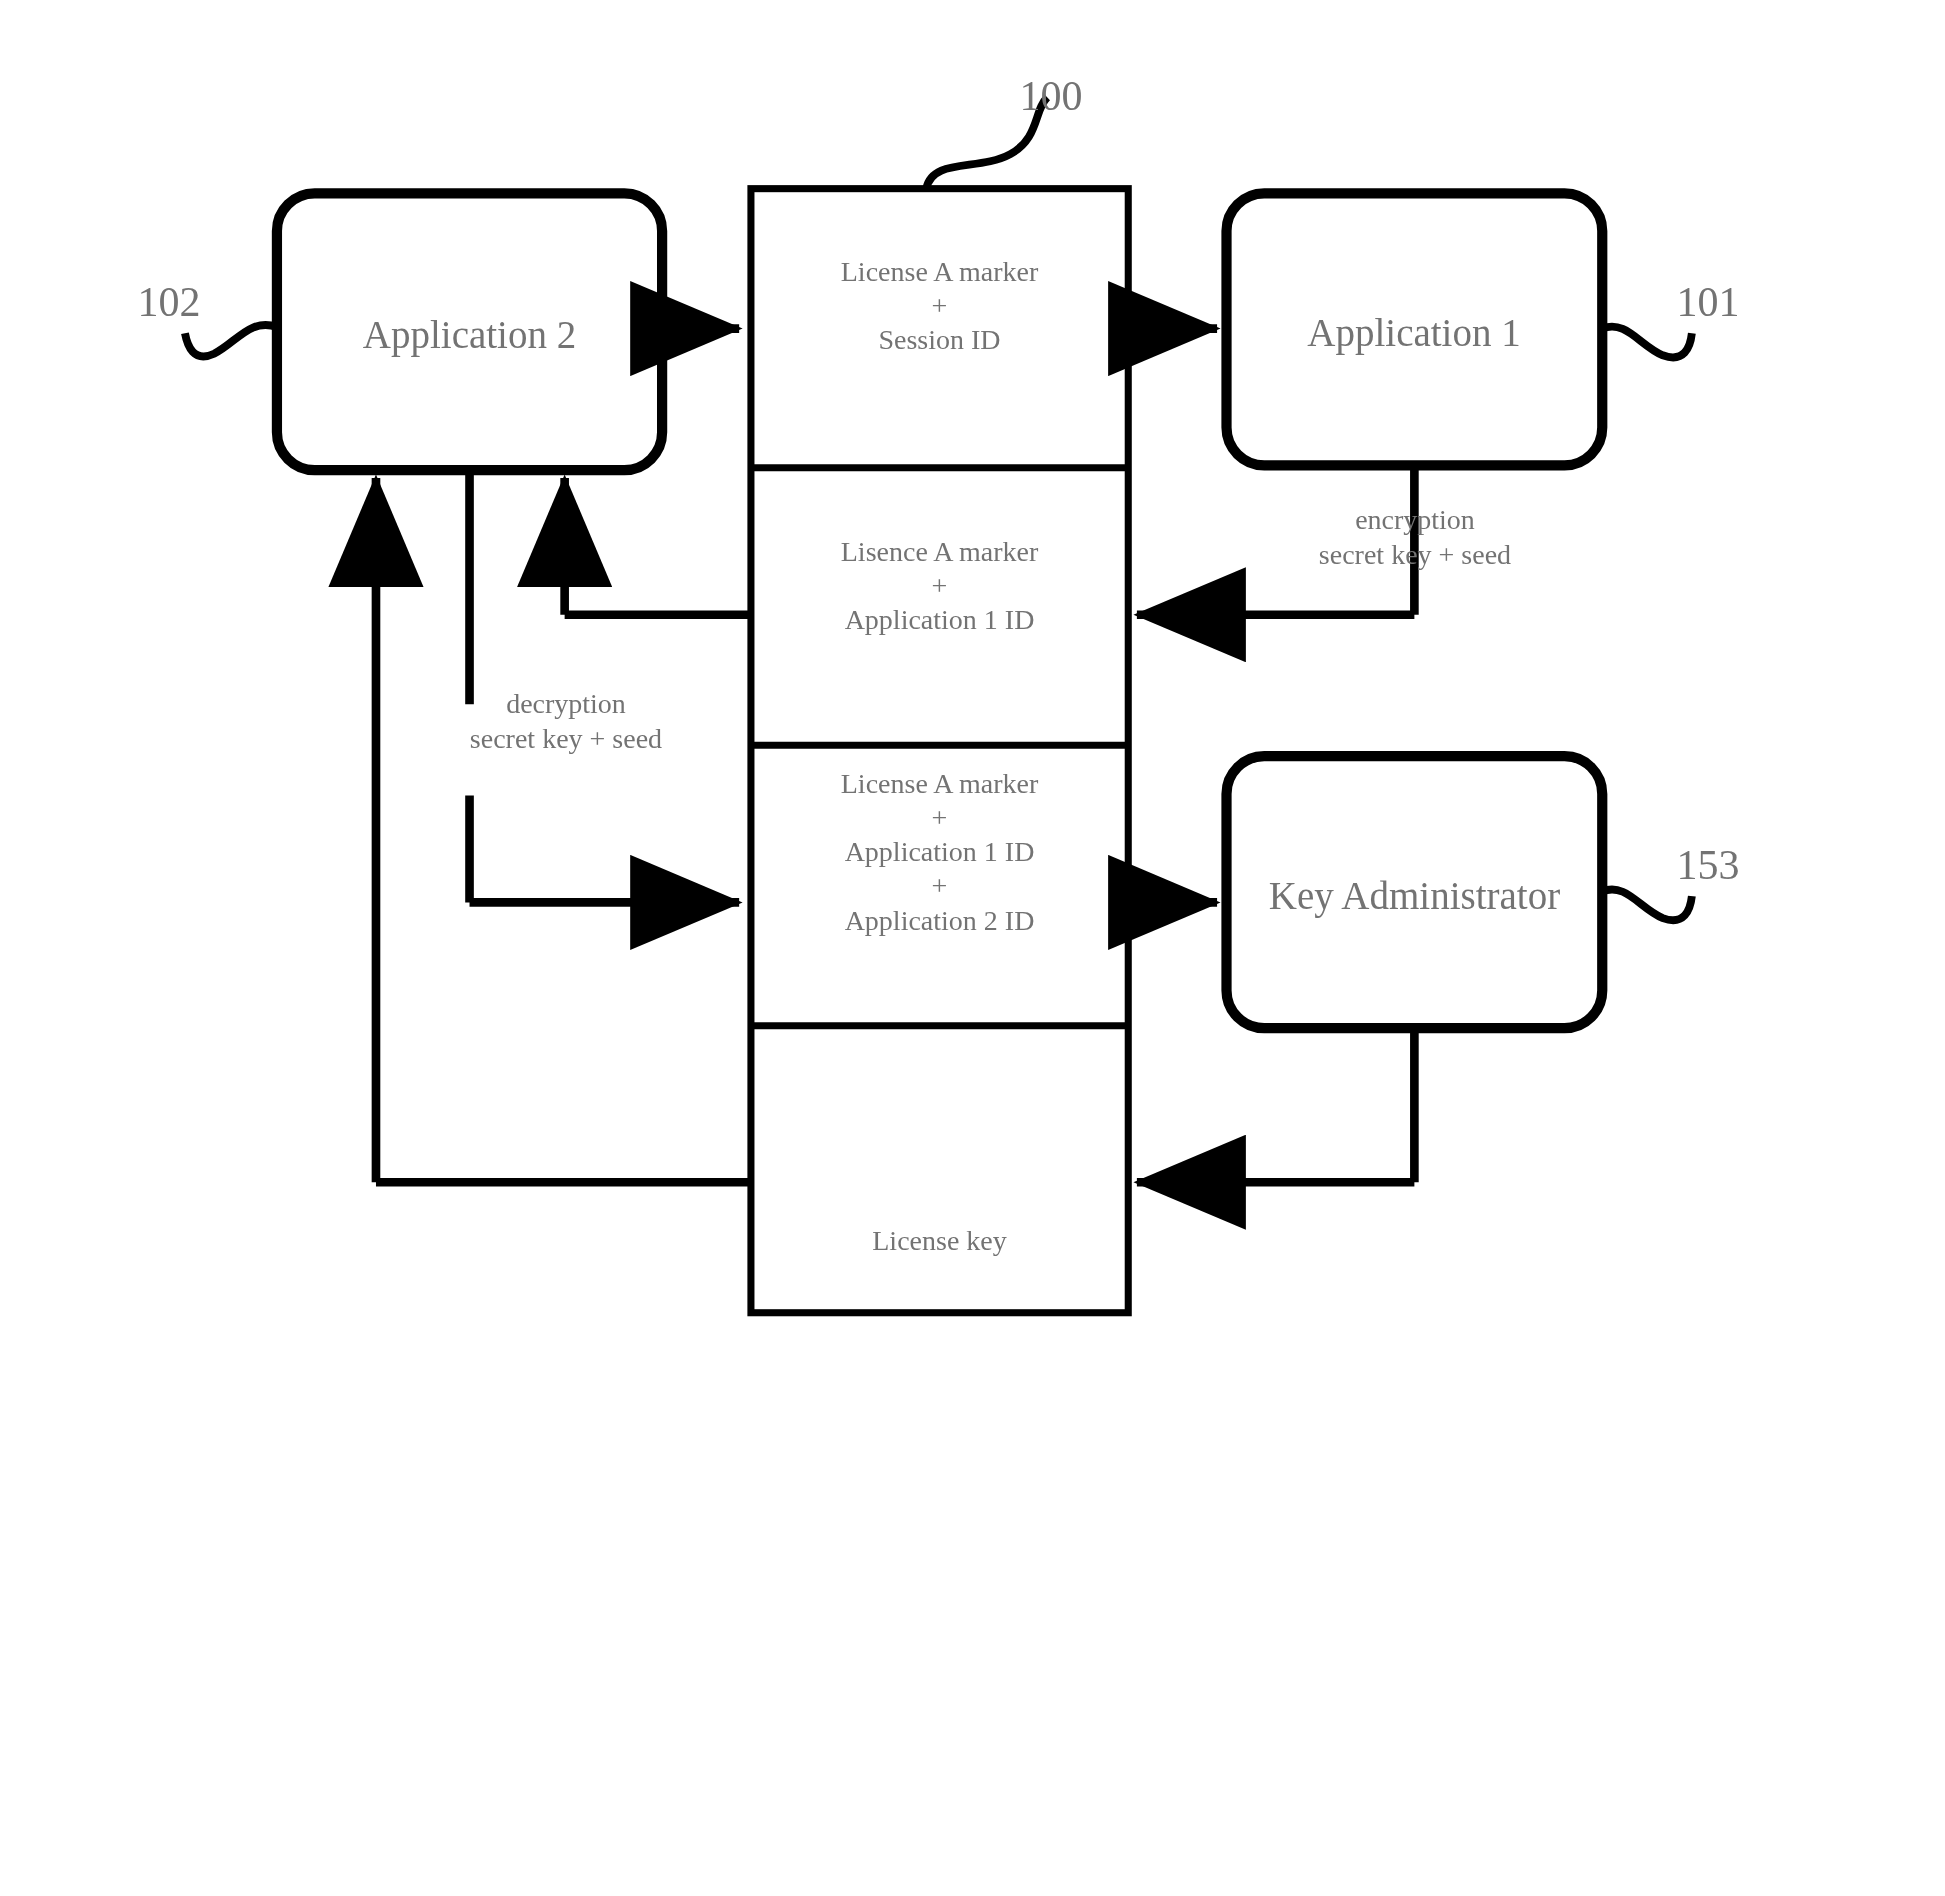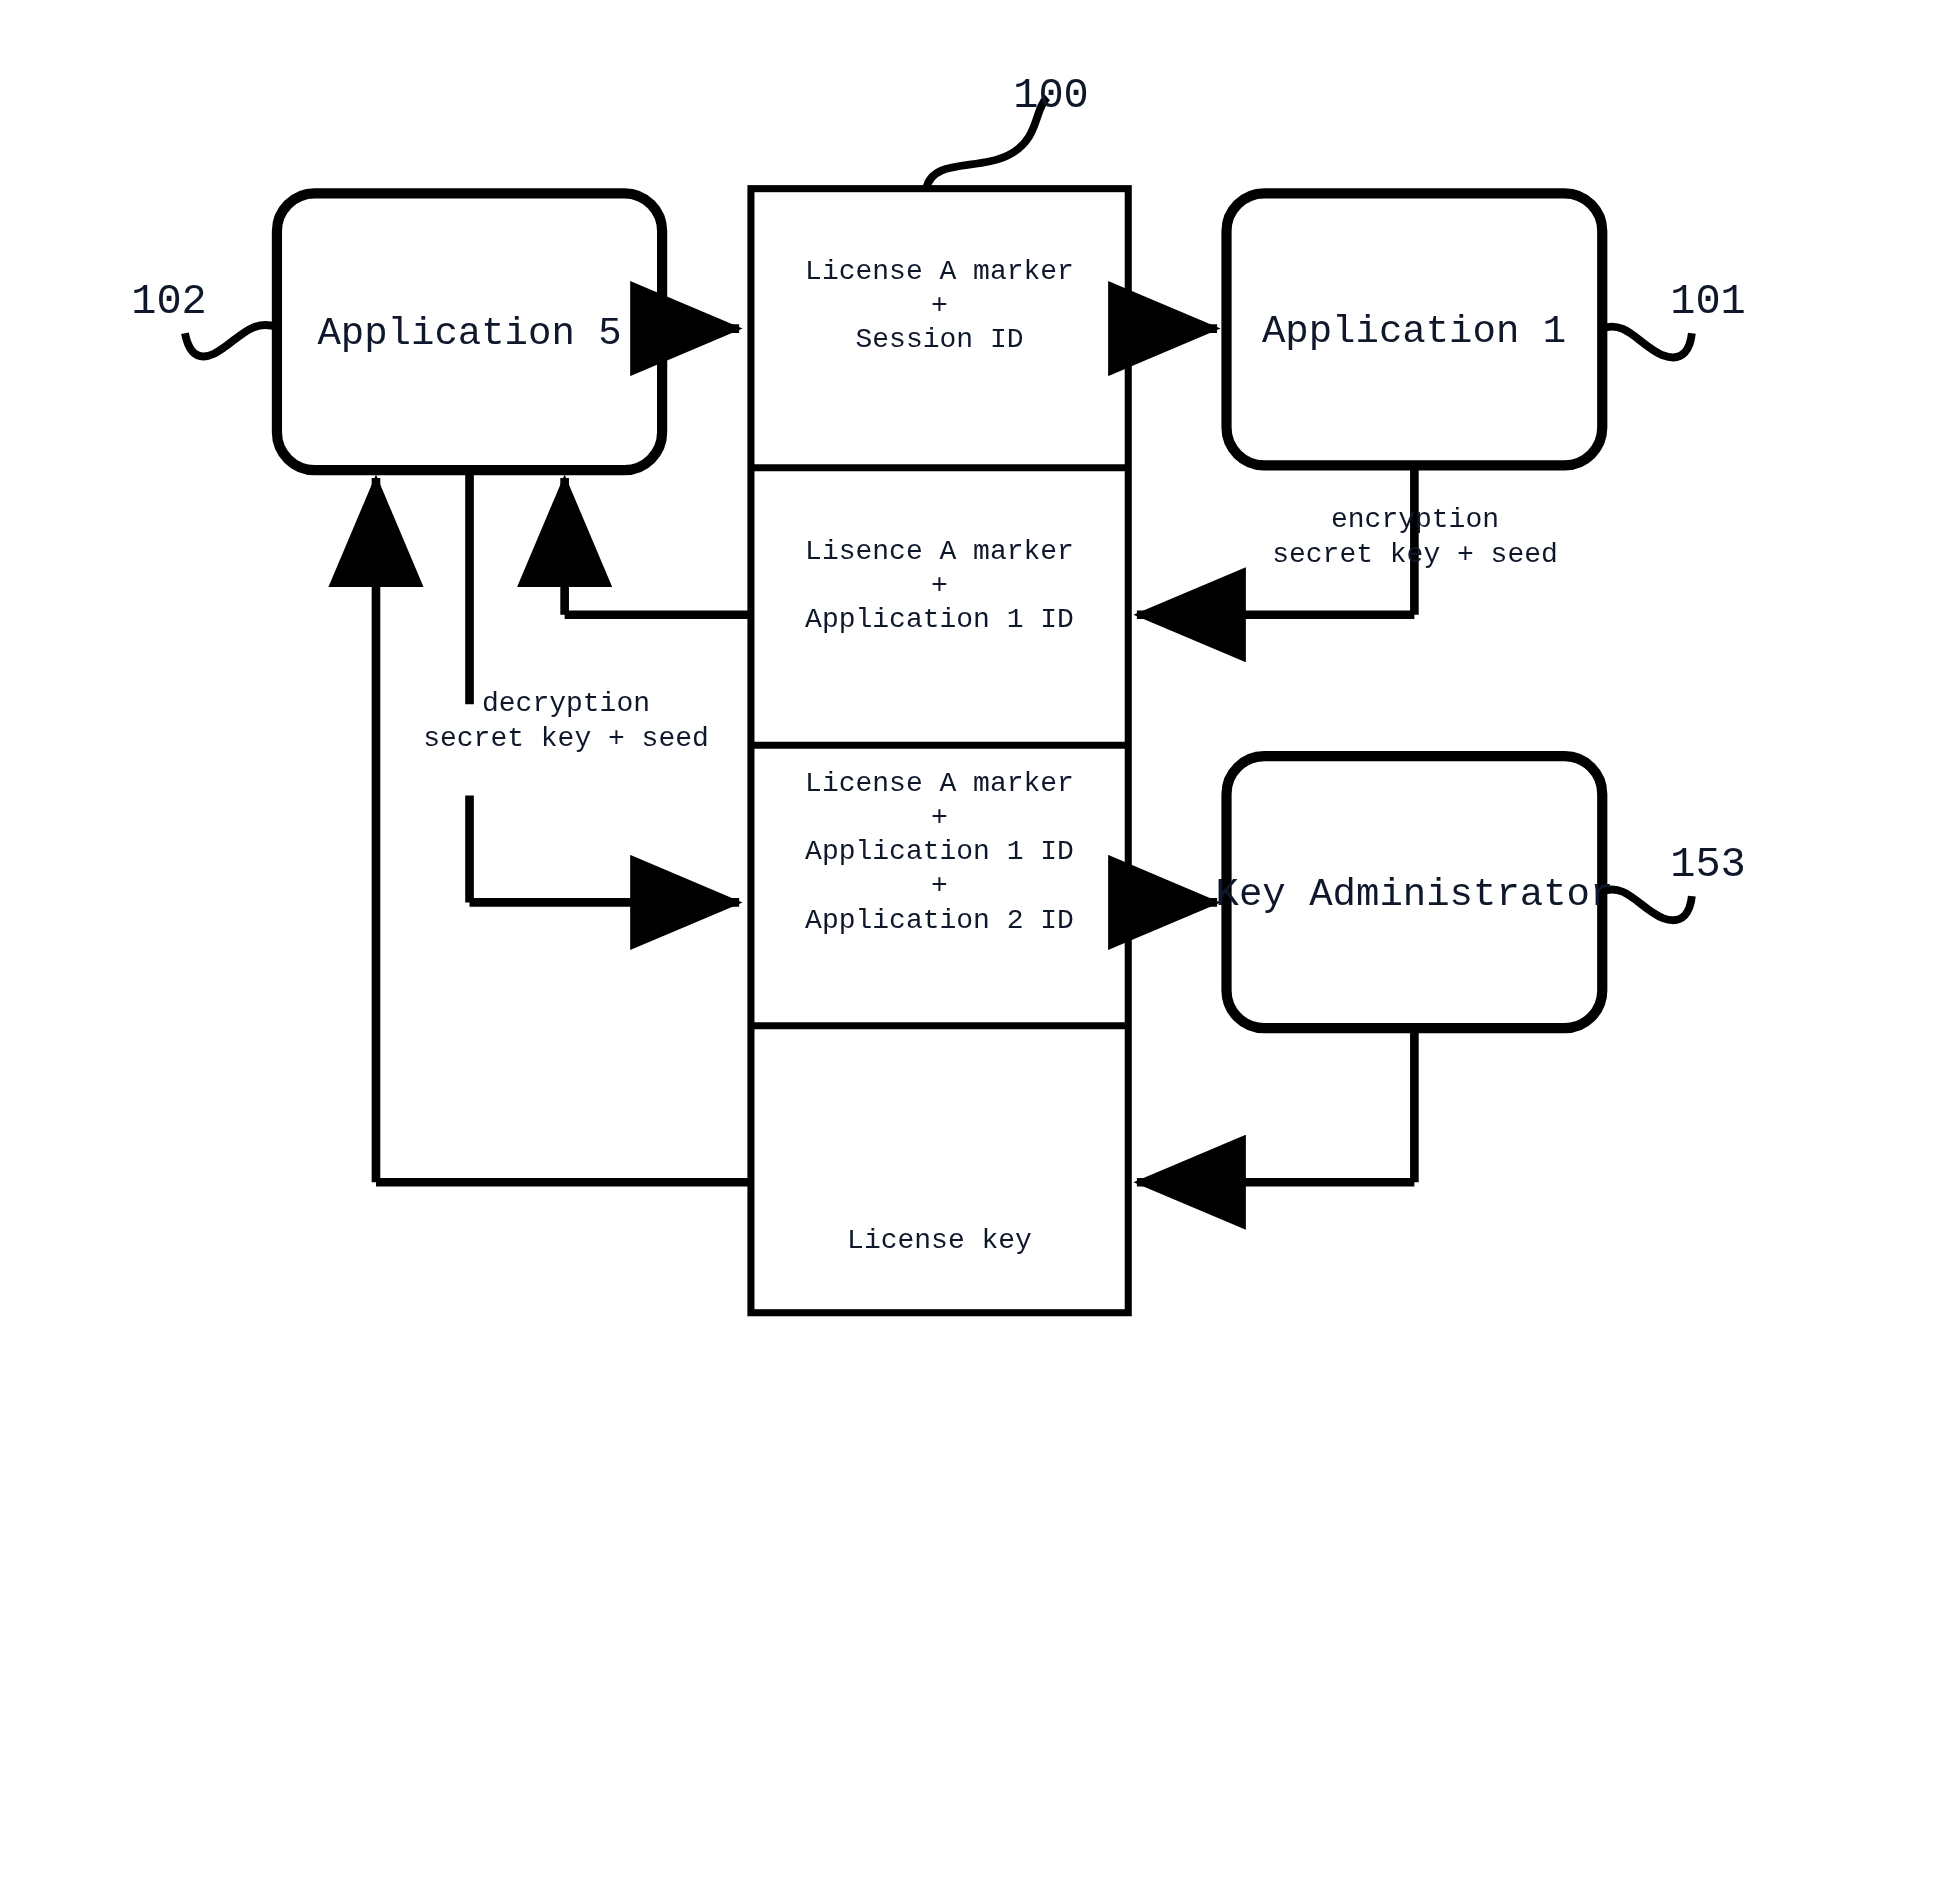--- a/index.html
+++ b/index.html
@@ -23,22 +23,22 @@
   }
   #figure-svg {
     position: absolute;
     left: 0; top: 0;
     width: 1946px;
     height: 1896px;
   }
   .node-label {
     position: absolute;
     text-align: center;
-    font-family: Liberation Mono, monospace;
-    color: #0f172a;
+    font-family: Liberation Serif, serif;
+    color: #737373;
     white-space: pre;
     line-height: 1.22;
   }
   .box-title { font-size: 39px; }
   .cell-text { font-size: 28px; }
   .ref-num  { font-size: 42px; }
   .ann-text { font-size: 28px; line-height: 1.25; }
   .fig-caption {
     font-size: 52px;
     font-weight: bold;
@@ -100,21 +100,21 @@
 
       <line x1="1799" y1="1308" x2="1799" y2="1504" stroke-width="11"></line>
       <line x1="1799" y1="1504" x2="1446" y2="1504" stroke-width="11" marker-end="url(#arrowhead)"></line>
 
       <line x1="955" y1="1504" x2="478" y2="1504" stroke-width="11"></line>
       <line x1="478" y1="1504" x2="478" y2="608" stroke-width="11" marker-end="url(#arrowhead)"></line>
 
     </g>
   </svg>
 
-  <div class="node-label box-title" style="left:277px; top:311px; width:385px;">Application 5</div>
+  <div class="node-label box-title" style="left:277px; top:311px; width:385px;">Application 2</div>
 
   <div class="node-label box-title" style="left:1226px; top:309px; width:376px;text-align:center;">Application 1</div>
 
   <div class="node-label box-title" style="left:1211px; top:872px; width:407px;">Key Administrator</div>
 
   <div class="node-label ref-num" style="left:1000px; top:71px; width:102px;">100</div>
 
   <div class="node-label ref-num" style="left:118px; top:277px; width:102px;">102</div>
 
   <div class="node-label ref-num" style="left:1657px; top:277px; width:102px;">101</div>

